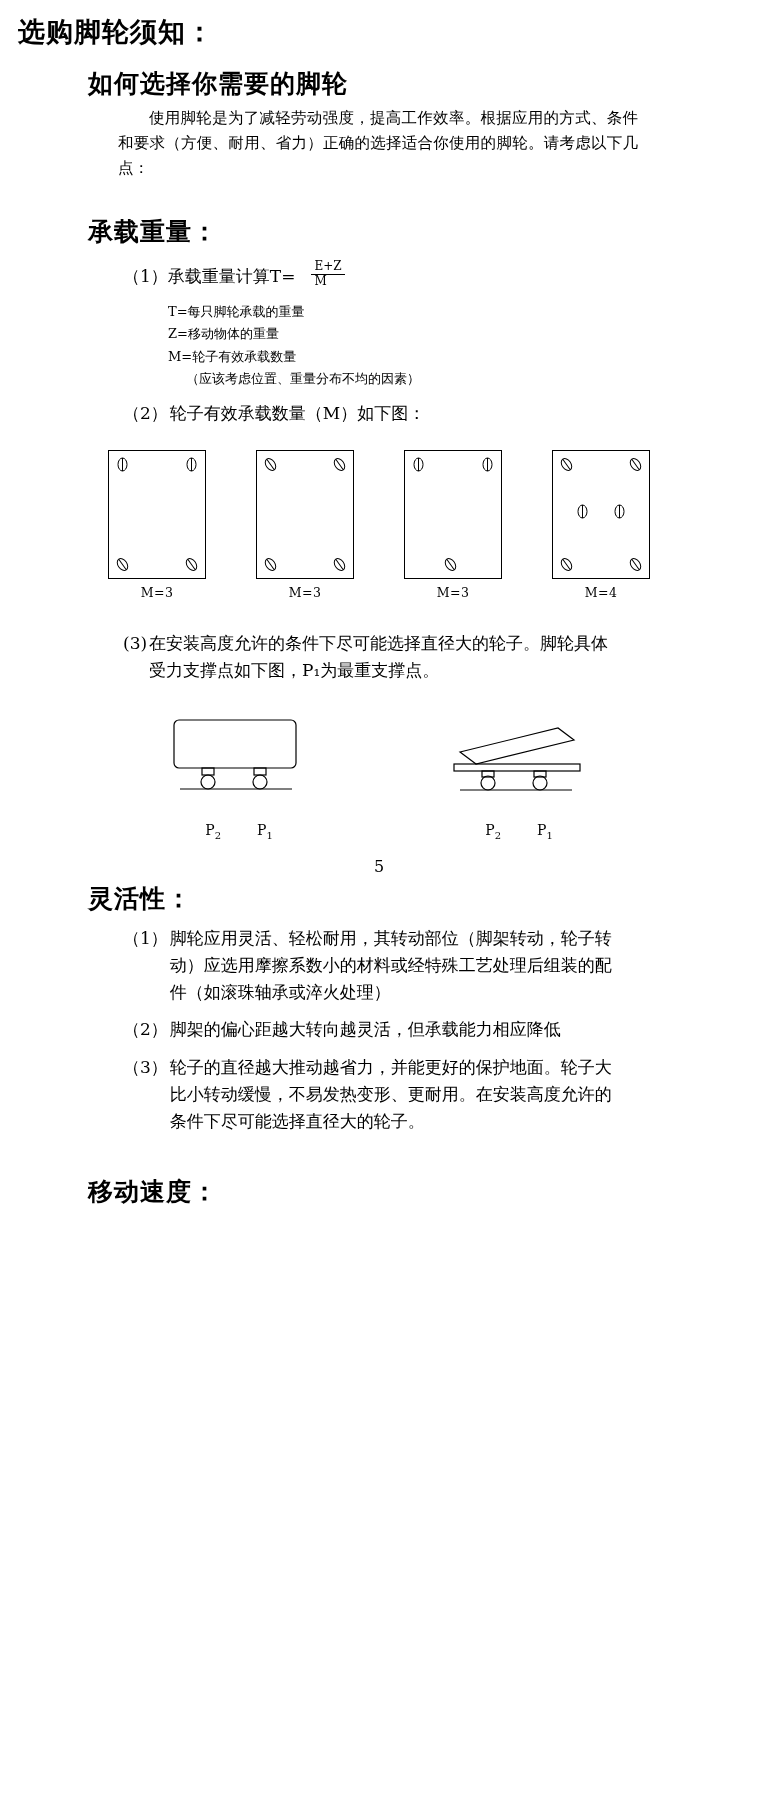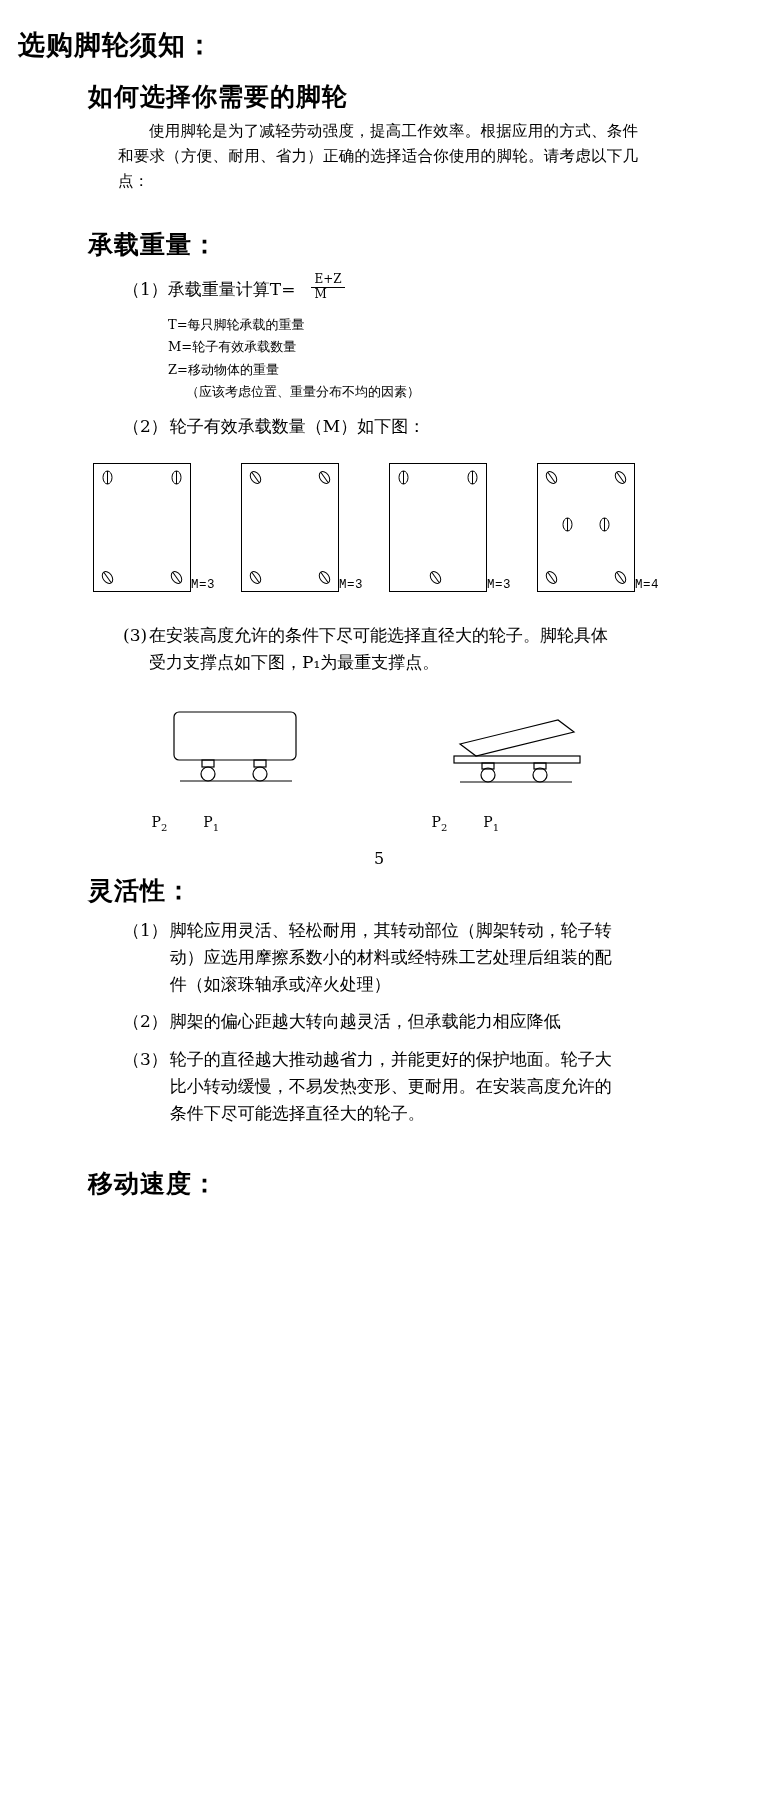--- a/index.html
+++ b/index.html
@@ -12,21 +12,21 @@
     min-height: 1814px;
     font-family: "DejaVu Serif", serif;
     color: #000000;
     position: relative;
   }
   .page {
     width: 758px;
     min-height: 1814px;
     position: relative;
     box-sizing: border-box;
-    padding: 21px 18px 20px 18px;
+    padding: 8px 18px 20px 18px;
   }
 
   
   .doc-title {
     font-size: 27px;
     line-height: 1.3;
     margin: 6px 0 18px 0;
     letter-spacing: 1px;
   }
   .h2 {
@@ -106,23 +106,22 @@
   
   .carts {
     margin: 22px 0 0 0;
     display: flex;
     justify-content: center;
     gap: 20px;
   }
   .cart {
     width: 128px;
     display: flex;
-    flex-direction: row;
-    align-items: flex-end;
-    font-family: Liberation Mono, monospace;
+    flex-direction: column;
+    align-items: center;
   }
   .cart-box {
     width: 96px;
     height: 127px;
     border: 1px solid #000;
     position: relative;
     background: #fff;
   }
   .cart-label {
     font-size: 12.5px;
@@ -144,20 +143,21 @@
     gap: 105px;
   }
   .pfig {
     position: relative;
     width: 175px;
     height: 110px;
   }
   .pfig svg { display: block; }
   .plabels {
     display: flex;
+    justify-content: center;
     gap: 36px;
     font-size: 14px;
     margin-top: 2px;
   }
   .plabels sub { font-size: 10px; }
 
   .pageno {
     text-align: center;
     font-size: 16px;
     margin: 16px 0 2px 0;
@@ -188,22 +188,22 @@
     <span>承载重量计算T=</span>
     <span class="frac">
       <span class="top">E+Z</span>
       <span class="bar"></span>
       <span class="bot">M</span>
     </span>
   </div>
 
   <div class="defs">
     <div>T=每只脚轮承载的重量</div>
+    <div>Z=移动物体的重量</div>
     <div>M=轮子有效承载数量</div>
-    <div>Z=移动物体的重量</div>
     <div class="note">（应该考虑位置、重量分布不均的因素）</div>
   </div>
 
   <div class="item">
     <span class="num">（2）</span>
     <span class="txt">轮子有效承载数量（M）如下图：</span>
   </div>
 
   <div class="carts">
 

